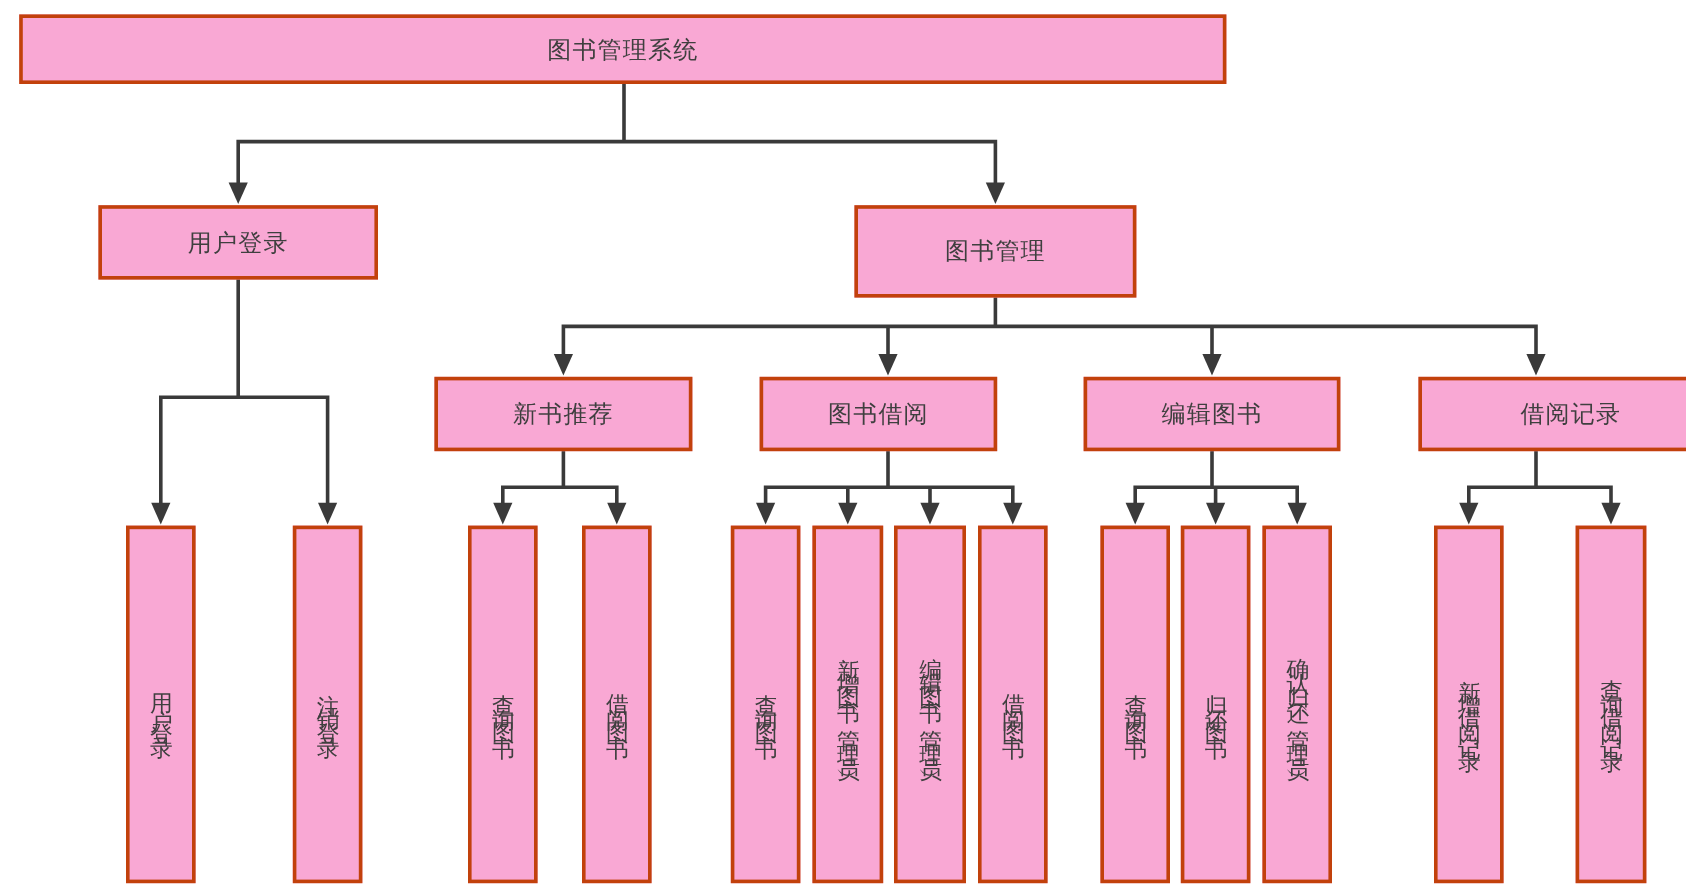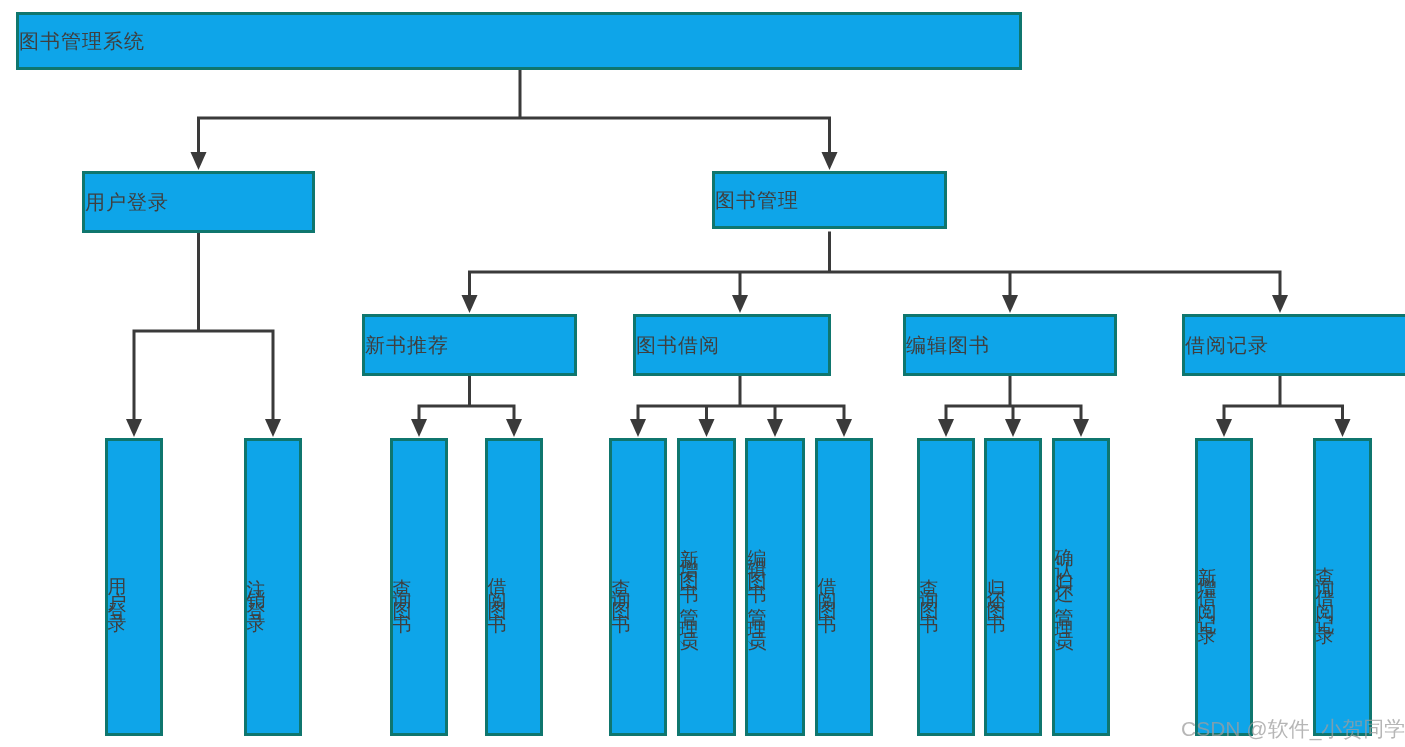--- a/index.html
+++ b/index.html
@@ -12,24 +12,25 @@
     position: relative;
     width: 1405px; height: 747px;
     background: #ffffff;
   }
   .stage > svg {
     position: absolute; left: 0; top: 0;
     width: 1405px; height: 747px;
   }
   .node {
     position: absolute;
-    background: #0ea5e9;
-    border: 3px solid #0f766e;
+    background: #f9a8d4;
+    border: 3px solid #c2410c;
     display: flex;
     align-items: center;
+    justify-content: center;
     color: #3f3f3f;
   }
   .node.h { font-size: 20px; letter-spacing: 1px; white-space: nowrap; }
   .node.v { font-size: 19px; }
   .vlabel {
     writing-mode: vertical-rl;
     text-orientation: mixed;
     line-height: 1;
     letter-spacing: 12px;
     white-space: nowrap;
@@ -78,21 +79,21 @@
       <polygon points="1334.5,419 1350.5,419 1342.5,437" fill="#3a3a3a"></polygon>
     </svg>
 
   <div class="node h" style="left:16px; top:12px; width:1006px; height:58px">
     <span>图书管理系统</span>
   </div>
 
   <div class="node h" style="left:82px; top:171px; width:233px; height:62px">
     <span>用户登录</span>
   </div>
-  <div class="node h" style="left:712px; top:171px; width:235px; height:58px">
+  <div class="node h" style="left:712px; top:171px; width:235px; height:77px">
     <span>图书管理</span>
   </div>
 
   <div class="node h" style="left:362px; top:314px; width:215px; height:62px">
     <span>新书推荐</span>
   </div>
   <div class="node h" style="left:633px; top:314px; width:198px; height:62px">
     <span>图书借阅</span>
   </div>
   <div class="node h" style="left:903px; top:314px; width:214px; height:62px">
@@ -139,15 +140,14 @@
     <span class="vlabel">确认归还（管理员）</span>
   </div>
 
   <div class="node v" style="left:1195px; top:438px; width:58px; height:298px">
     <span class="vlabel">新增借阅记录</span>
   </div>
   <div class="node v" style="left:1313px; top:438px; width:59px; height:298px">
     <span class="vlabel">查询借阅记录</span>
   </div>
 
-  <div class="watermark">CSDN @软件_小贺同学</div>
 
 </div>
 
 </body></html>

